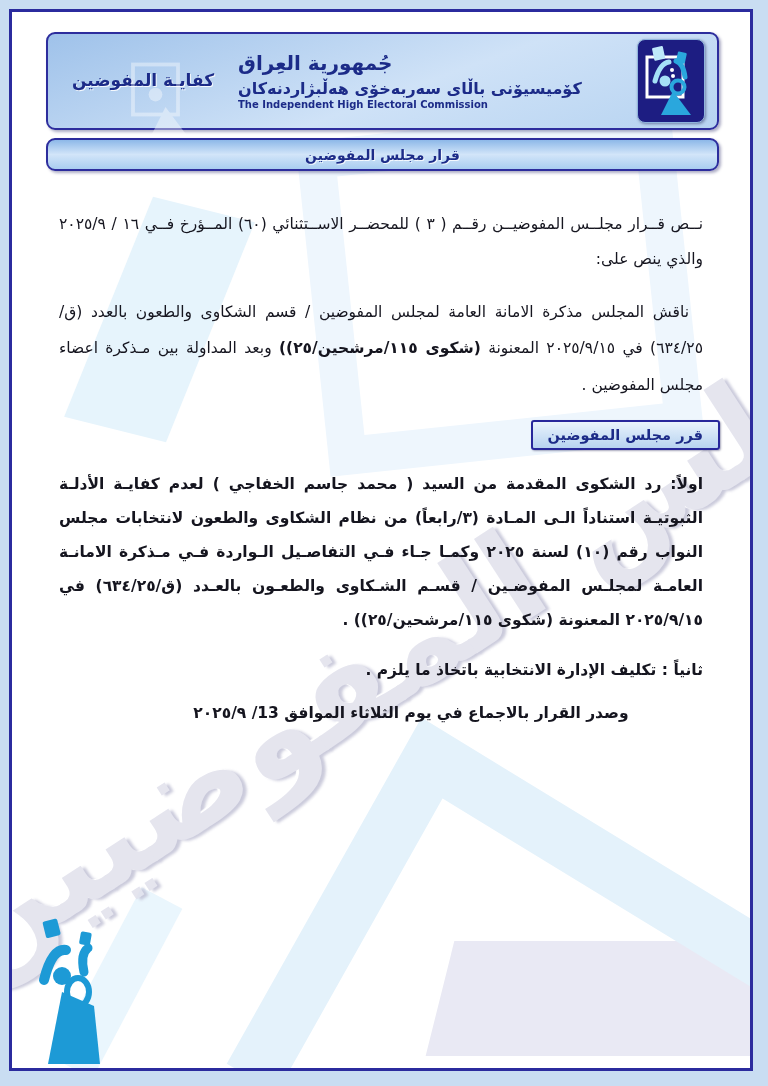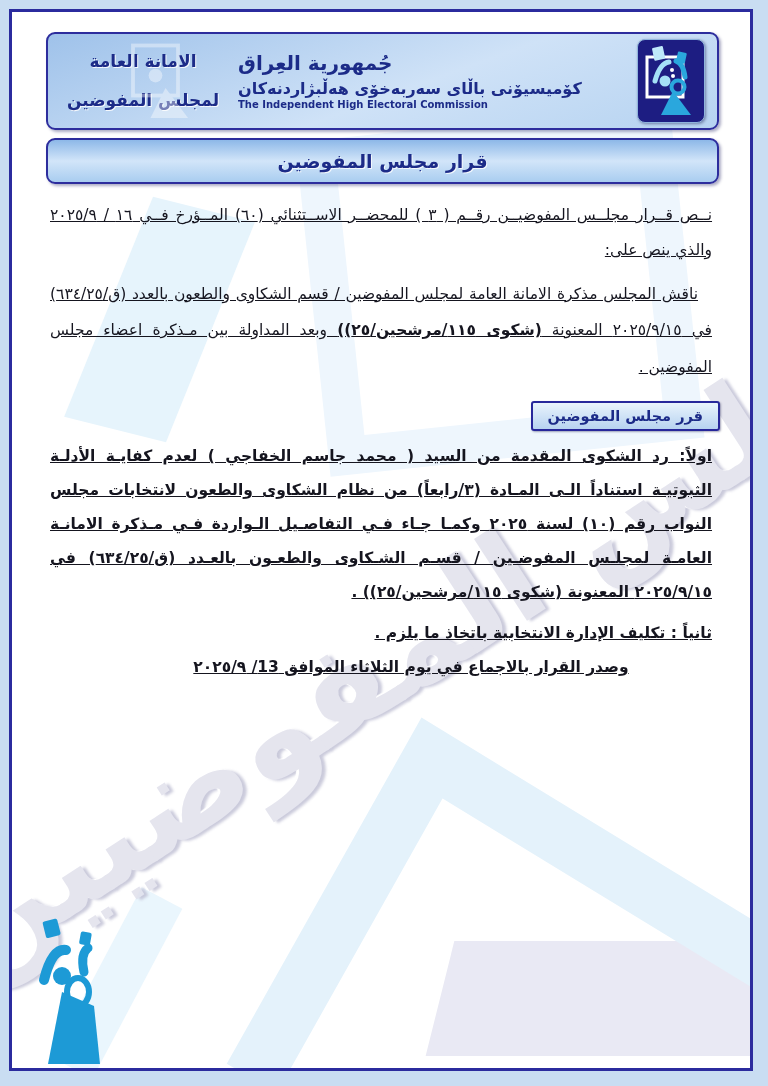--- a/index.html
+++ b/index.html
@@ -50,32 +50,32 @@
   .kurdish{font-size:16px;font-weight:bold;margin-top:3px;}
   .english{font-size:10px;font-weight:bold;direction:ltr;}
   .header-right{
     position:relative;width:190px;flex:0 0 auto;text-align:center;
     color:#1c2b88;font-size:17px;font-weight:bold;line-height:2.3;
     text-shadow:1px 1px 0 rgba(255,255,255,.85);
   }
   .header-right .ghost{position:absolute;right:40px;top:-14px;opacity:.4;}
   
   .title-bar{
-    top:126px;height:46px;
+    top:126px;height:33px;
     background:linear-gradient(180deg,#8db8e8 0%,#d2e5f9 50%,#a9cdf0 100%);
     display:flex;align-items:center;justify-content:center;
-    font-size:19px;font-weight:bold;color:#1c2b88;
+    font-size:14px;font-weight:bold;color:#1c2b88;
     text-shadow:1px 1px 0 rgba(255,255,255,.8);
   }
   
   .content{
     position:absolute;left:30px;right:30px;top:178px;z-index:2;
     color:#15151f;font-size:15.5px;
   }
-  .content p{margin:8px;text-decoration:underline;}
+  .content p{margin:17px;}
   .p1{margin-top:22px;line-height:2.25;text-align:justify;}
   .p2{margin-top:26px;line-height:2.35;text-align:justify;text-indent:14px;}
   .badge-row{margin-top:16px;display:flex;}
   .badge{
     border:2px solid #27279a;border-radius:3px;
     background:linear-gradient(180deg,#e9f3fc 0%,#b7d3f0 100%);
     padding:5px 15px;font-size:14.5px;font-weight:bold;color:#1c2b88;
     box-shadow:1px 1px 2px rgba(0,0,60,.35);
   }
   .d1{margin-top:12px;font-weight:bold;line-height:2.2;text-align:justify;}
@@ -128,22 +128,21 @@
       <div class="cal1">جُمهورية العِراق</div>
       <div class="kurdish">كۆميسيۆنى باڵاى سەربەخۆى هەڵبژاردنەكان</div>
       <div class="english">The Independent High Electoral Commission</div>
     </div>
     <div class="header-right">
       <svg class="ghost" width="70" height="95" viewBox="0 0 56 72">
         <rect x="4" y="12" width="36" height="40" fill="none" stroke="#ffffff" stroke-width="3"></rect>
         <circle cx="22" cy="36" r="5.5" fill="#ffffff"></circle>
         <path d="M18 70 L30 46 L48 70 Z" fill="#ffffff"></path>
       </svg>
-      <div>الامانة العامة</div>
-      <div>لمجلس المفوضين</div>
+      <div>كفايـة المفوضين</div>
     </div>
   </div>
 
   <div class="title-bar">قرار مجلس المفوضين</div>
 
   <div class="content">
     <p class="p1">نــص قــرار مجلــس المفوضيــن رقــم ( ٣ ) للمحضــر الاســتثنائي (٦٠) المــؤرخ فــي ١٦ / ٢٠٢٥/٩ والذي ينص على:</p>
     <p class="p2"><span>ناقش المجلس مذكرة الامانة العامة لمجلس المفوضين / قسم الشكاوى والطعون بالعدد (ق/٦٣٤/٢٥) في ٢٠٢٥/٩/١٥ المعنونة </span><b>(شكوى ١١٥/مرشحين/٢٥))</b><span> وبعد المداولة بين مـذكرة اعضاء مجلس المفوضين .</span></p>
     <div class="badge-row">
       <div class="badge">قرر مجلس المفوضين</div>

